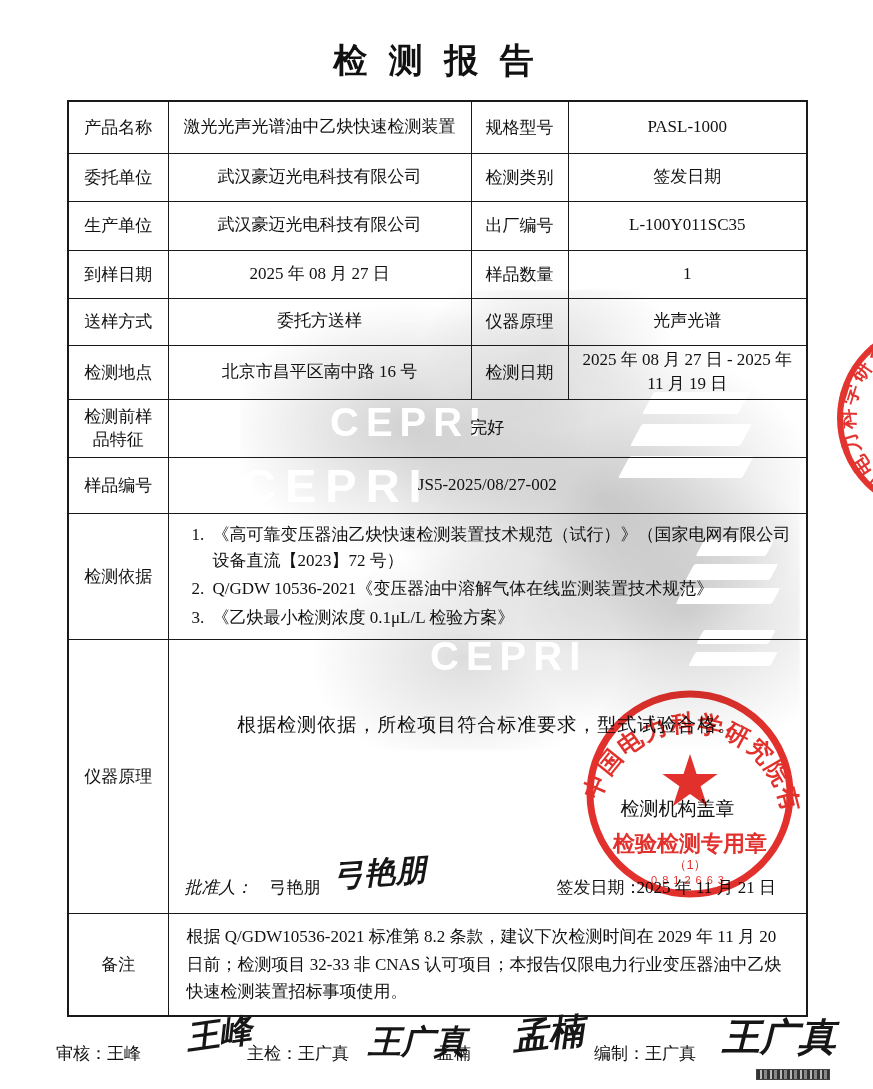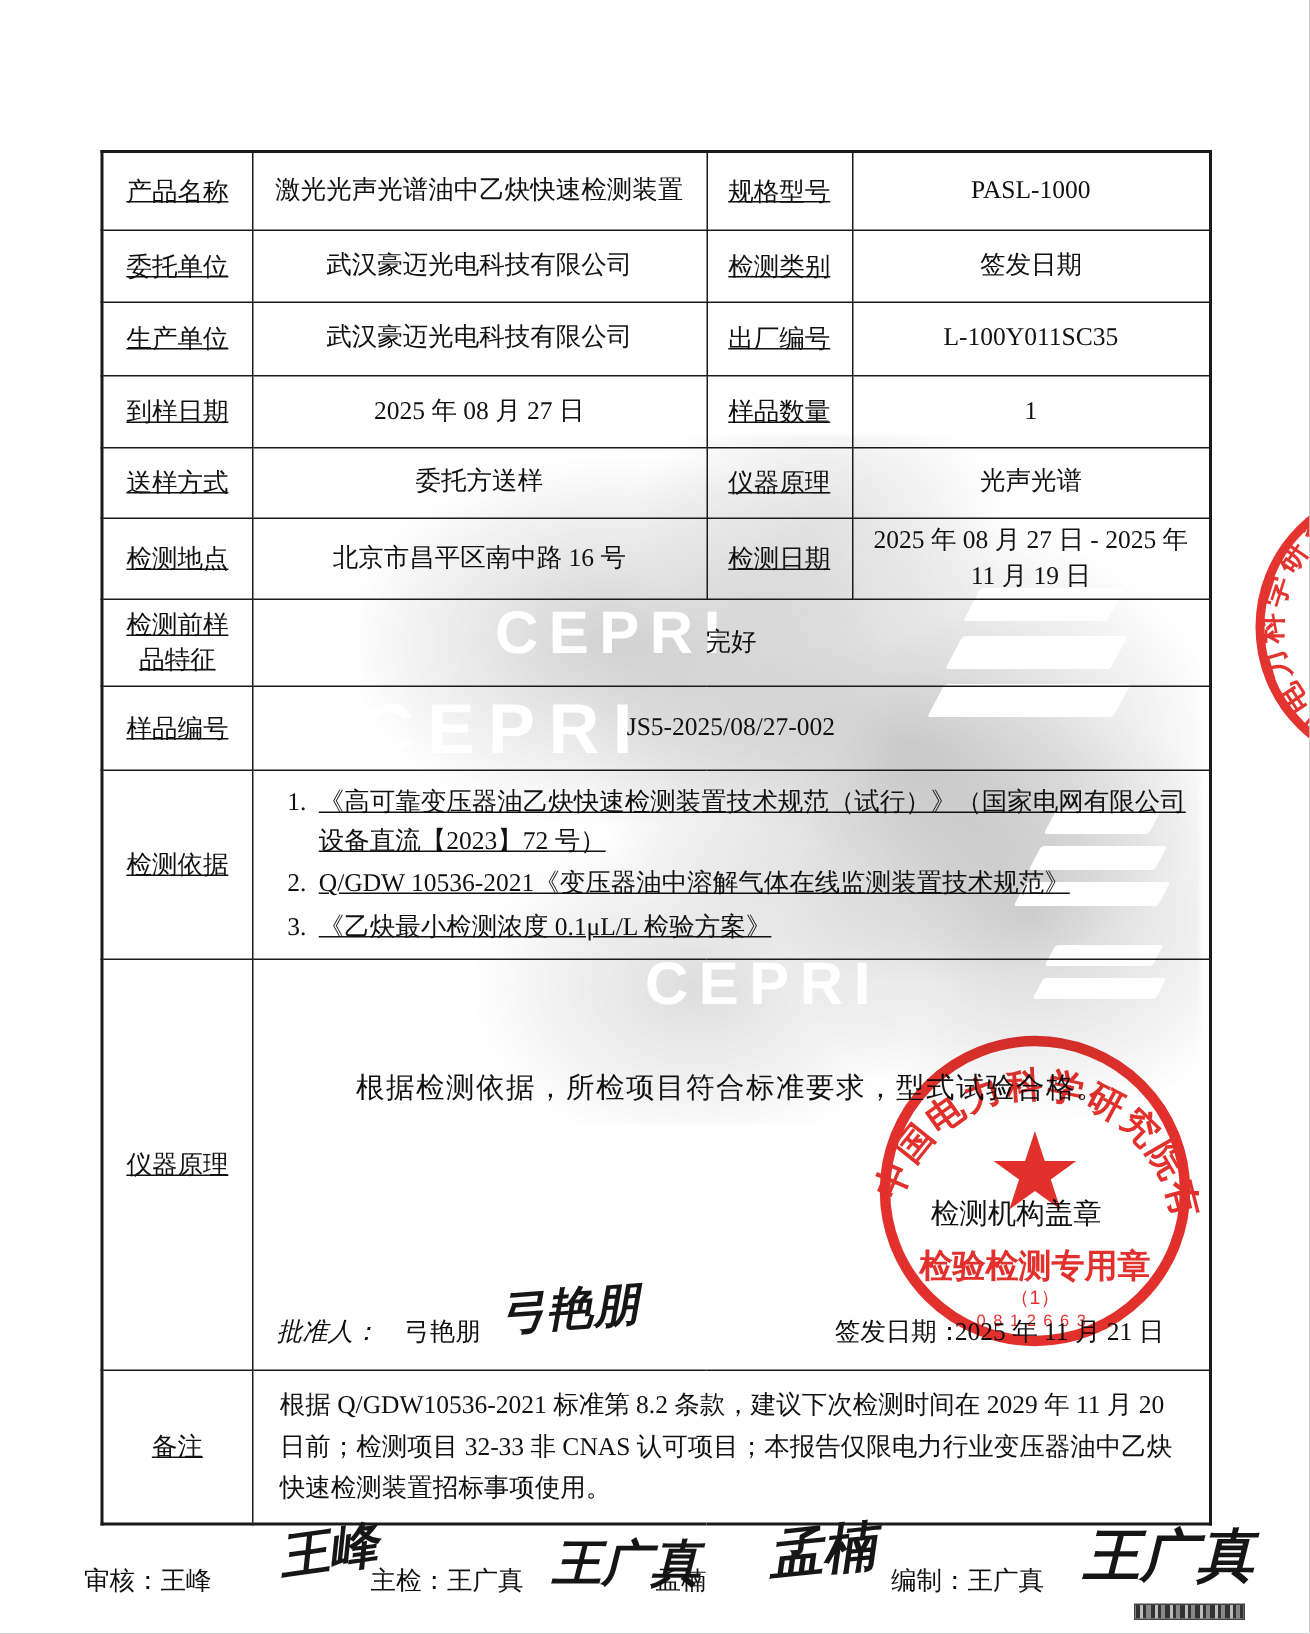--- a/index.html
+++ b/index.html
@@ -22,24 +22,24 @@
   .wm-text{position:absolute;z-index:0;color:#ffffff;font-family:"Liberation Sans","DejaVu Sans",sans-serif;
     font-weight:bold;pointer-events:none;}
   .wm-bar{position:absolute;background:#ffffff;transform:skewX(-28deg);border-radius:2px;pointer-events:none;z-index:0;}
   
   #title{position:absolute;left:0;top:38px;width:100%;text-align:center;z-index:1;
     font-family:"Liberation Sans","DejaVu Sans",sans-serif;font-size:34px;font-weight:bold;letter-spacing:6px;}
   
   table#report{position:absolute;left:67px;top:100px;width:739px;border-collapse:collapse;table-layout:fixed;z-index:1;background:transparent;}
   table#report td{border:1.6px solid #1a1a1a;font-size:17px;vertical-align:middle;padding:2px 6px;background:transparent;}
   table#report{border:2px solid #1a1a1a;}
-  td.lbl{text-align:center;text-decoration:underline;}
+  td.lbl{text-align:center;}
   td.val{text-align:center;line-height:1.45;}
   td.left{text-align:left;}
-  ol.basis{margin:6px 0 6px 0;padding-left:34px;line-height:1.55;text-align:left;text-decoration:underline;}
+  ol.basis{margin:6px 0 6px 0;padding-left:34px;line-height:1.55;text-align:left;}
   ol.basis li{padding-left:4px;margin:2px 0;}
   #concl-cell{position:relative;padding:0;margin-left:26px;}
   #concl-text{position:absolute;left:0;top:72px;width:100%;text-align:center;
     font-family:"Liberation Sans","DejaVu Sans",sans-serif;font-size:19px;letter-spacing:1px;}
   #stamp-caption{position:absolute;left:452px;top:156px;font-family:"Liberation Sans","DejaVu Sans",sans-serif;
     font-size:19px;z-index:2;}
   .sign-line{position:absolute;top:218px;height:50px;width:100%;}
   .sig-label{position:absolute;font-size:17px;}
   .hand{font-family:"DejaVu Serif","Liberation Serif",serif;font-weight:bold;font-style:italic;color:#161616;
     white-space:nowrap;z-index:2;}
@@ -65,20 +65,21 @@
 
   <div class="wm-bar" style="left:648px;top:392px;width:96px;height:22px;"></div>
   <div class="wm-bar" style="left:636px;top:424px;width:110px;height:22px;"></div>
   <div class="wm-bar" style="left:624px;top:456px;width:124px;height:22px;"></div>
   <div class="wm-bar" style="left:700px;top:540px;width:70px;height:16px;"></div>
   <div class="wm-bar" style="left:690px;top:564px;width:84px;height:16px;"></div>
   <div class="wm-bar" style="left:680px;top:588px;width:96px;height:16px;"></div>
   <div class="wm-bar" style="left:700px;top:630px;width:72px;height:14px;"></div>
   <div class="wm-bar" style="left:692px;top:652px;width:82px;height:14px;"></div>
 
+  <div id="title">检 测 报 告</div>
 
   <table id="report">
     <colgroup>
         <col style="width:100px">
         <col style="width:303px">
         <col style="width:97px">
         <col style="width:239px">
       </colgroup>
     <tbody>
         <tr style="height:52px">

